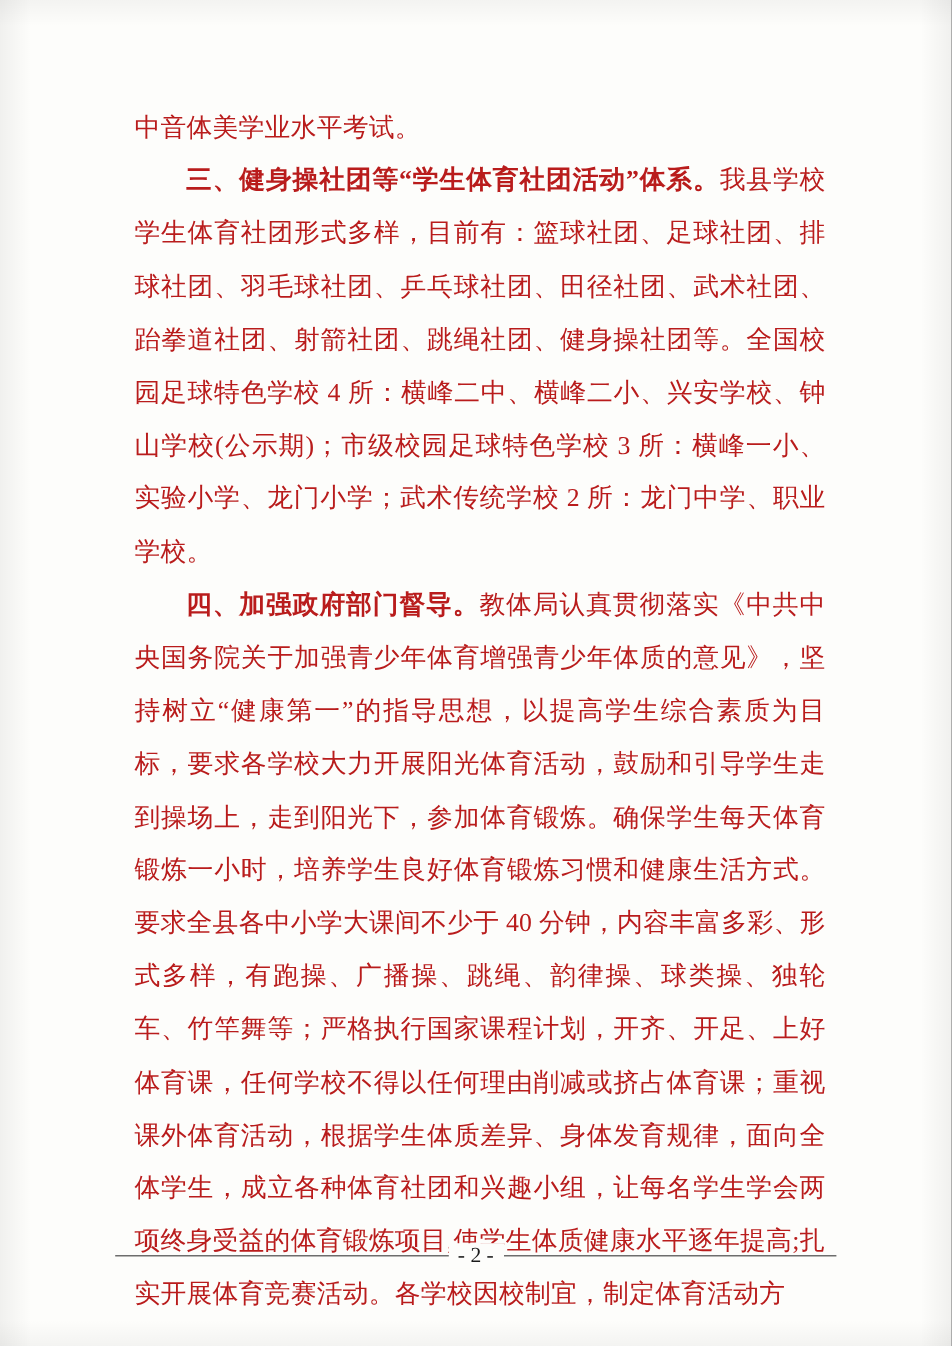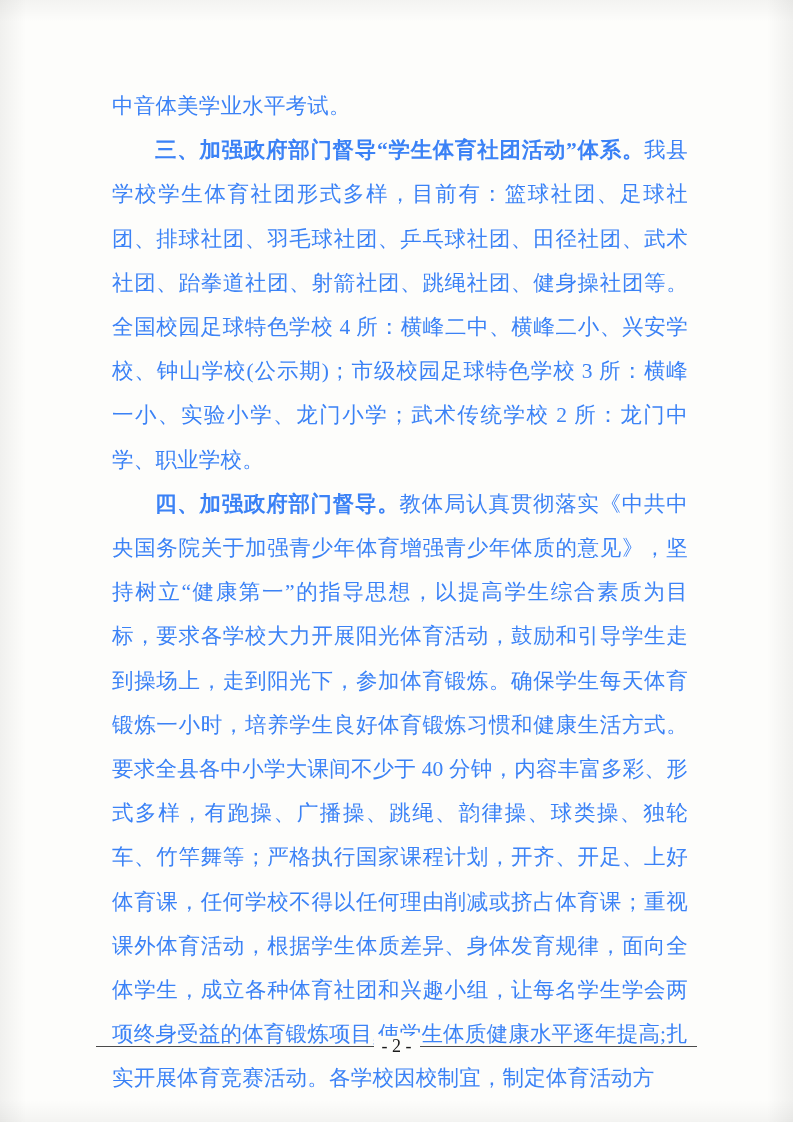--- a/index.html
+++ b/index.html
@@ -34,21 +34,21 @@
   .content {
     position: absolute;
     left: 112px;
     top: 84px;
     width: 576px;
   }
   p.para {
     margin: 0 0 0 0;
     font-size: 21.5px;
     line-height: 44.2px;
-    color: #3b82f6;
+    color: #b91c1c;
     text-align: justify;
     text-justify: inter-ideograph;
     letter-spacing: 0.2px;
     font-family: Liberation Serif, serif;
   }
   p.indent {
     text-indent: 2em;
   }
   .bold {
     font-weight: bold;
@@ -84,21 +84,21 @@
 
 <div class="page">
 
   <div class="content">
 
     <p class="para">
       <span>中音体美学业水平考试。</span>
     </p>
 
     <p class="para indent">
-      <span class="bold">三、加强政府部门督导“学生体育社团活动”体系。</span><span>我县学校学生体育社团形式多样，目前有：篮球社团、足球社团、排球社团、羽毛球社团、乒乓球社团、田径社团、武术社团、跆拳道社团、射箭社团、跳绳社团、健身操社团等。全国校园足球特色学校 4 所：横峰二中、横峰二小、兴安学校、钟山学校(公示期)；市级校园足球特色学校 3 所：横峰一小、实验小学、龙门小学；武术传统学校 2 所：龙门中学、职业学校。</span>
+      <span class="bold">三、健身操社团等“学生体育社团活动”体系。</span><span>我县学校学生体育社团形式多样，目前有：篮球社团、足球社团、排球社团、羽毛球社团、乒乓球社团、田径社团、武术社团、跆拳道社团、射箭社团、跳绳社团、健身操社团等。全国校园足球特色学校 4 所：横峰二中、横峰二小、兴安学校、钟山学校(公示期)；市级校园足球特色学校 3 所：横峰一小、实验小学、龙门小学；武术传统学校 2 所：龙门中学、职业学校。</span>
     </p>
 
     <p class="para indent">
       <span class="bold">四、加强政府部门督导。</span><span>教体局认真贯彻落实《中共中央国务院关于加强青少年体育增强青少年体质的意见》，坚持树立“健康第一”的指导思想，以提高学生综合素质为目标，要求各学校大力开展阳光体育活动，鼓励和引导学生走到操场上，走到阳光下，参加体育锻炼。确保学生每天体育锻炼一小时，培养学生良好体育锻炼习惯和健康生活方式。要求全县各中小学大课间不少于 40 分钟，内容丰富多彩、形式多样，有跑操、广播操、跳绳、韵律操、球类操、独轮车、竹竿舞等；严格执行国家课程计划，开齐、开足、上好体育课，任何学校不得以任何理由削减或挤占体育课；重视课外体育活动，根据学生体质差异、身体发育规律，面向全体学生，成立各种体育社团和兴趣小组，让每名学生学会两项终身受益的体育锻炼项目,使学生体质健康水平逐年提高;扎实开展体育竞赛活动。各学校因校制宜，制定体育活动方</span>
     </p>
 
   </div>
 
   <div class="footer">
     <div class="rule"></div>

